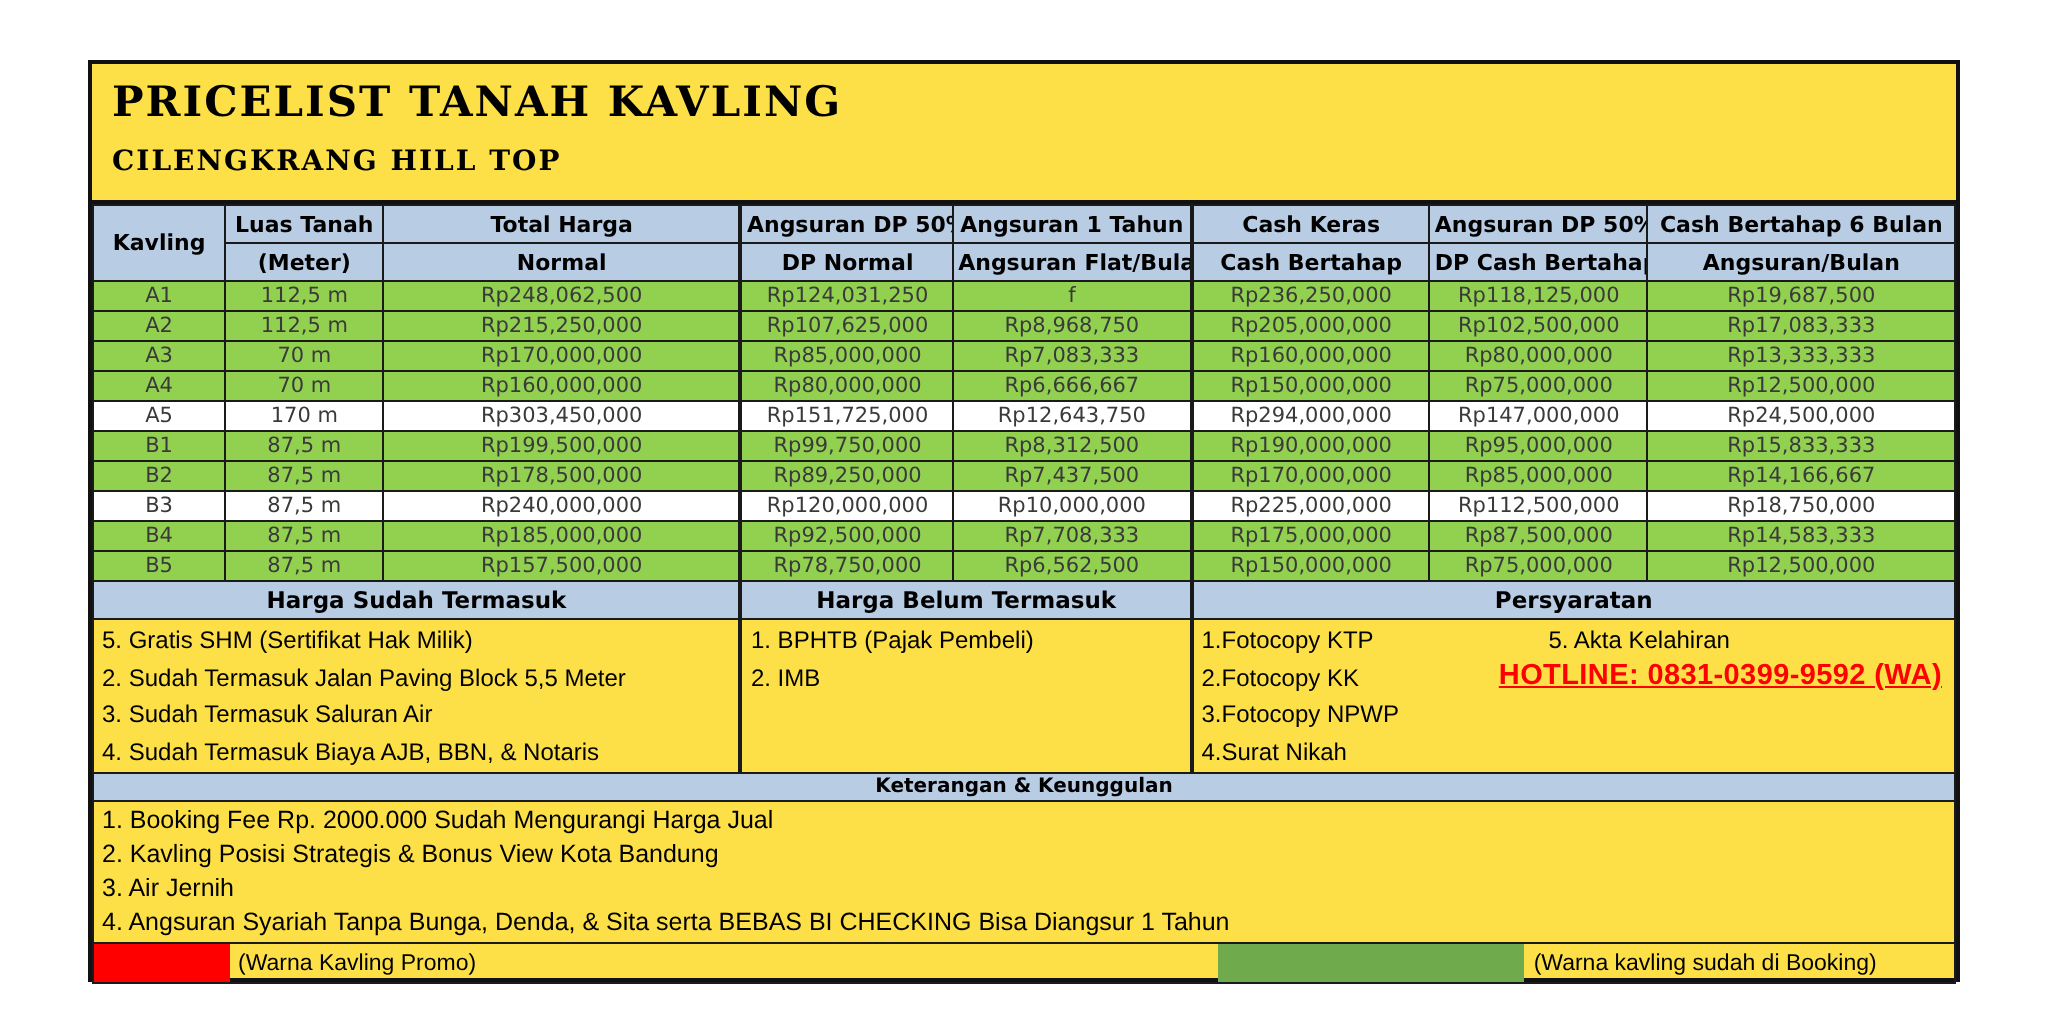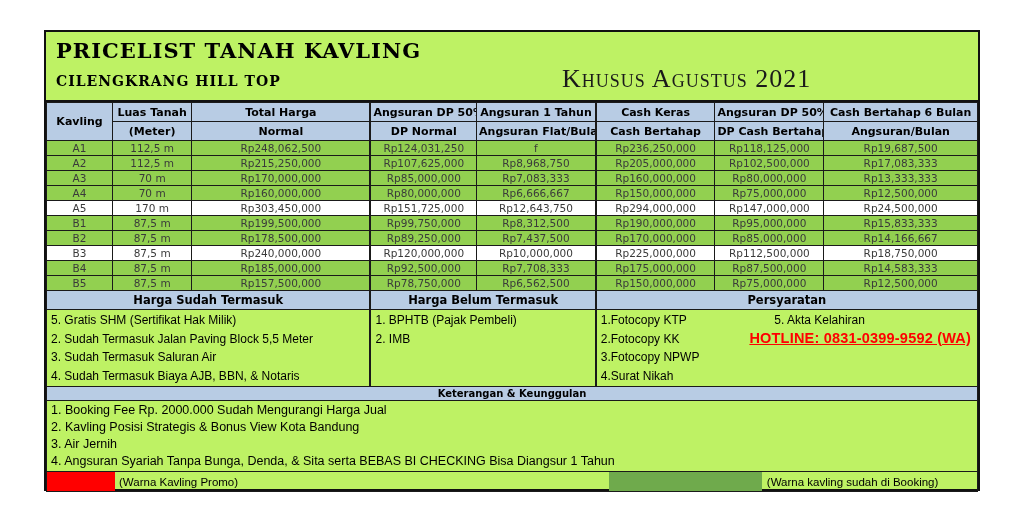--- a/index.html
+++ b/index.html
@@ -1,19 +1,19 @@
 <!DOCTYPE html>
 <html style="--header-blue: #b8cce4; --row-green: #92d050; --promo-red: #ff0000; --booking-green: #6faa4c; --hotline-red: #ff0000; --text-dark: #3a3a3a; --logo-dark: #1c3e6e; --logo-mid: #2f6fb5; --logo-light: #45b5e8;"><head>
 <meta charset="utf-8">
 <style>
   html,body{margin:0;padding:0;background:#fff;}
   .page{position:relative;width:1024px;height:517px;background:#fff;overflow:hidden;
         font-family:"DejaVu Sans","Liberation Sans",sans-serif;color:#000;}
   .sheet{position:absolute;left:44px;top:30px;width:936px;height:461px;border:2px solid #111;
-         box-sizing:border-box;background:#bef264;}
+         box-sizing:border-box;background:#fde047;}
 
   
   .title-block{position:relative;height:70px;border-bottom:2px solid #111;box-sizing:border-box;}
   .titles{position:absolute;left:10px;top:4px;}
   .main-title{font-family:"DejaVu Serif","Liberation Serif",serif;font-weight:bold;
               font-size:21px;letter-spacing:1px;line-height:30px;}
   .sub-title{font-family:"DejaVu Serif","Liberation Serif",serif;font-weight:bold;
              font-size:14px;letter-spacing:1px;line-height:30px;}
   .period{position:absolute;left:516px;bottom:6px;font-family:"Liberation Serif","DejaVu Serif",serif;
           font-variant:small-caps;font-size:26px;letter-spacing:1px;color:#1a1a1a;}
@@ -65,21 +65,20 @@
 <body>
 
 <div class="page">
   <div class="sheet">
 
     <div class="title-block">
       <div class="titles">
         <div class="main-title">PRICELIST TANAH KAVLING</div>
         <div class="sub-title">CILENGKRANG HILL TOP</div>
       </div>
-      <div class="period">Khusus Agustus 2021</div>
     </div>
 
     <table class="price">
       <colgroup>
         <col style="width:7.1%">
           <col style="width:8.5%">
           <col style="width:19.2%">
           <col style="width:11.4%">
         <col style="width:12.8%">
           <col style="width:12.8%">

